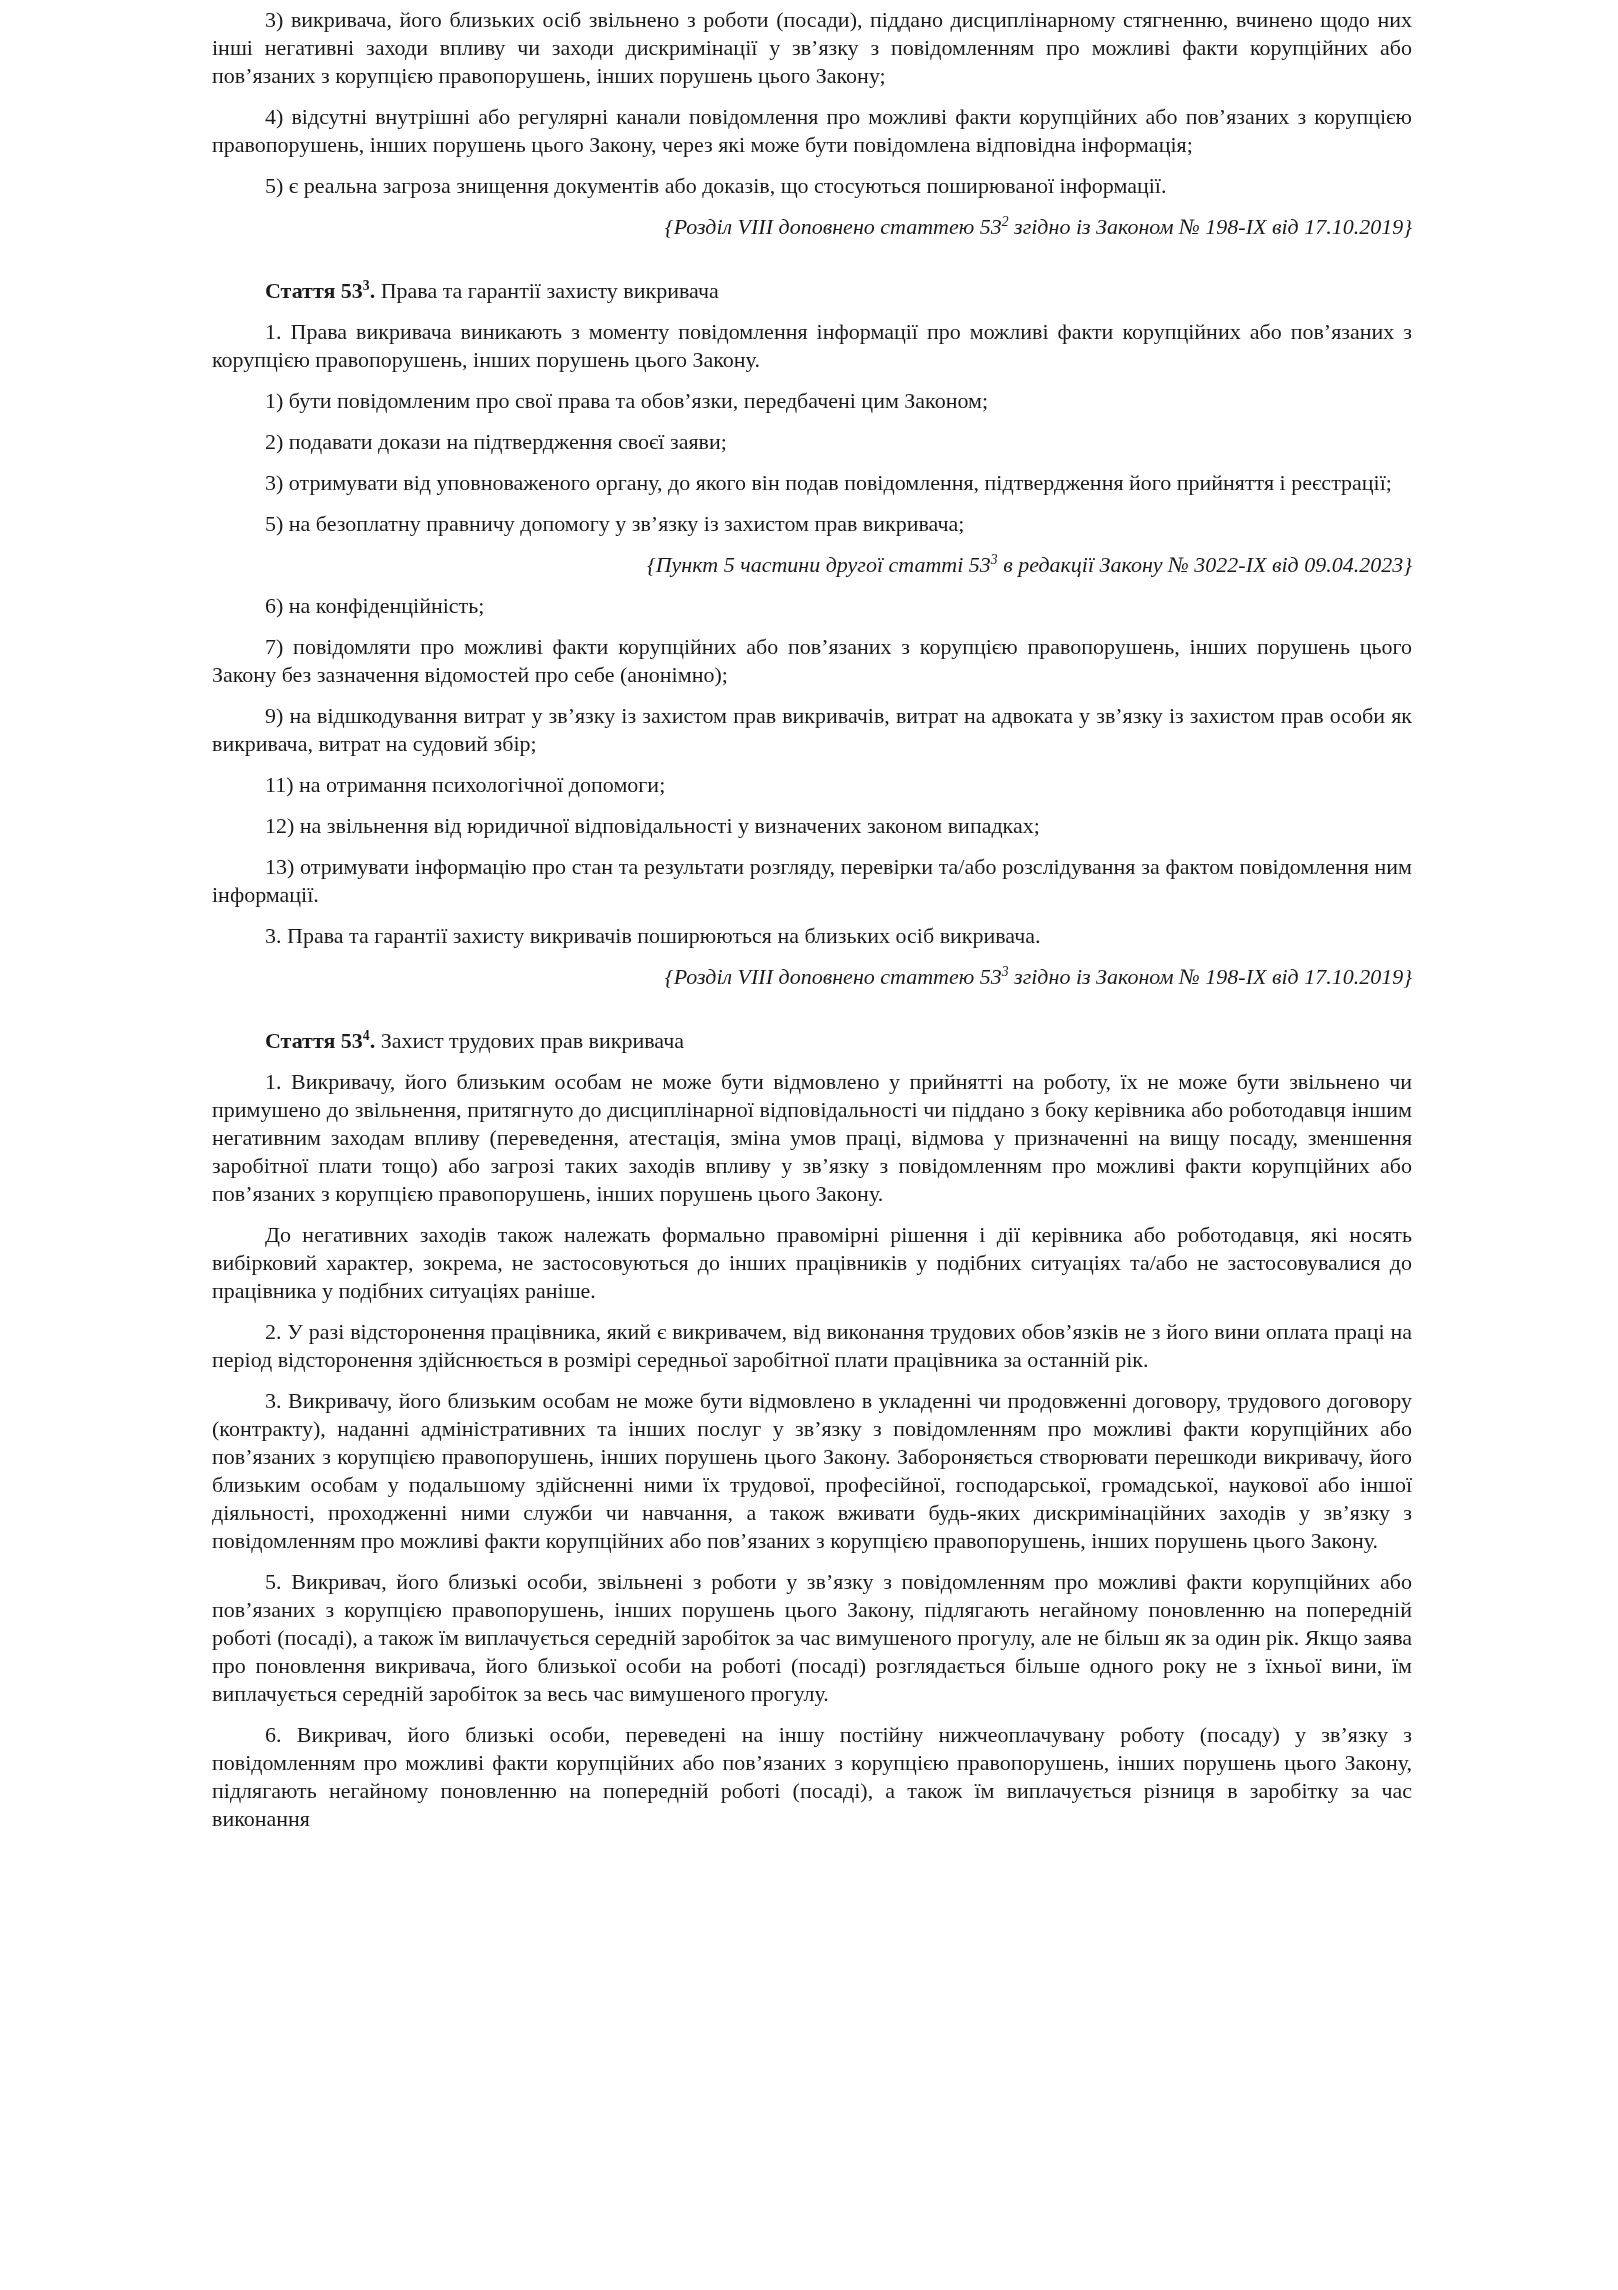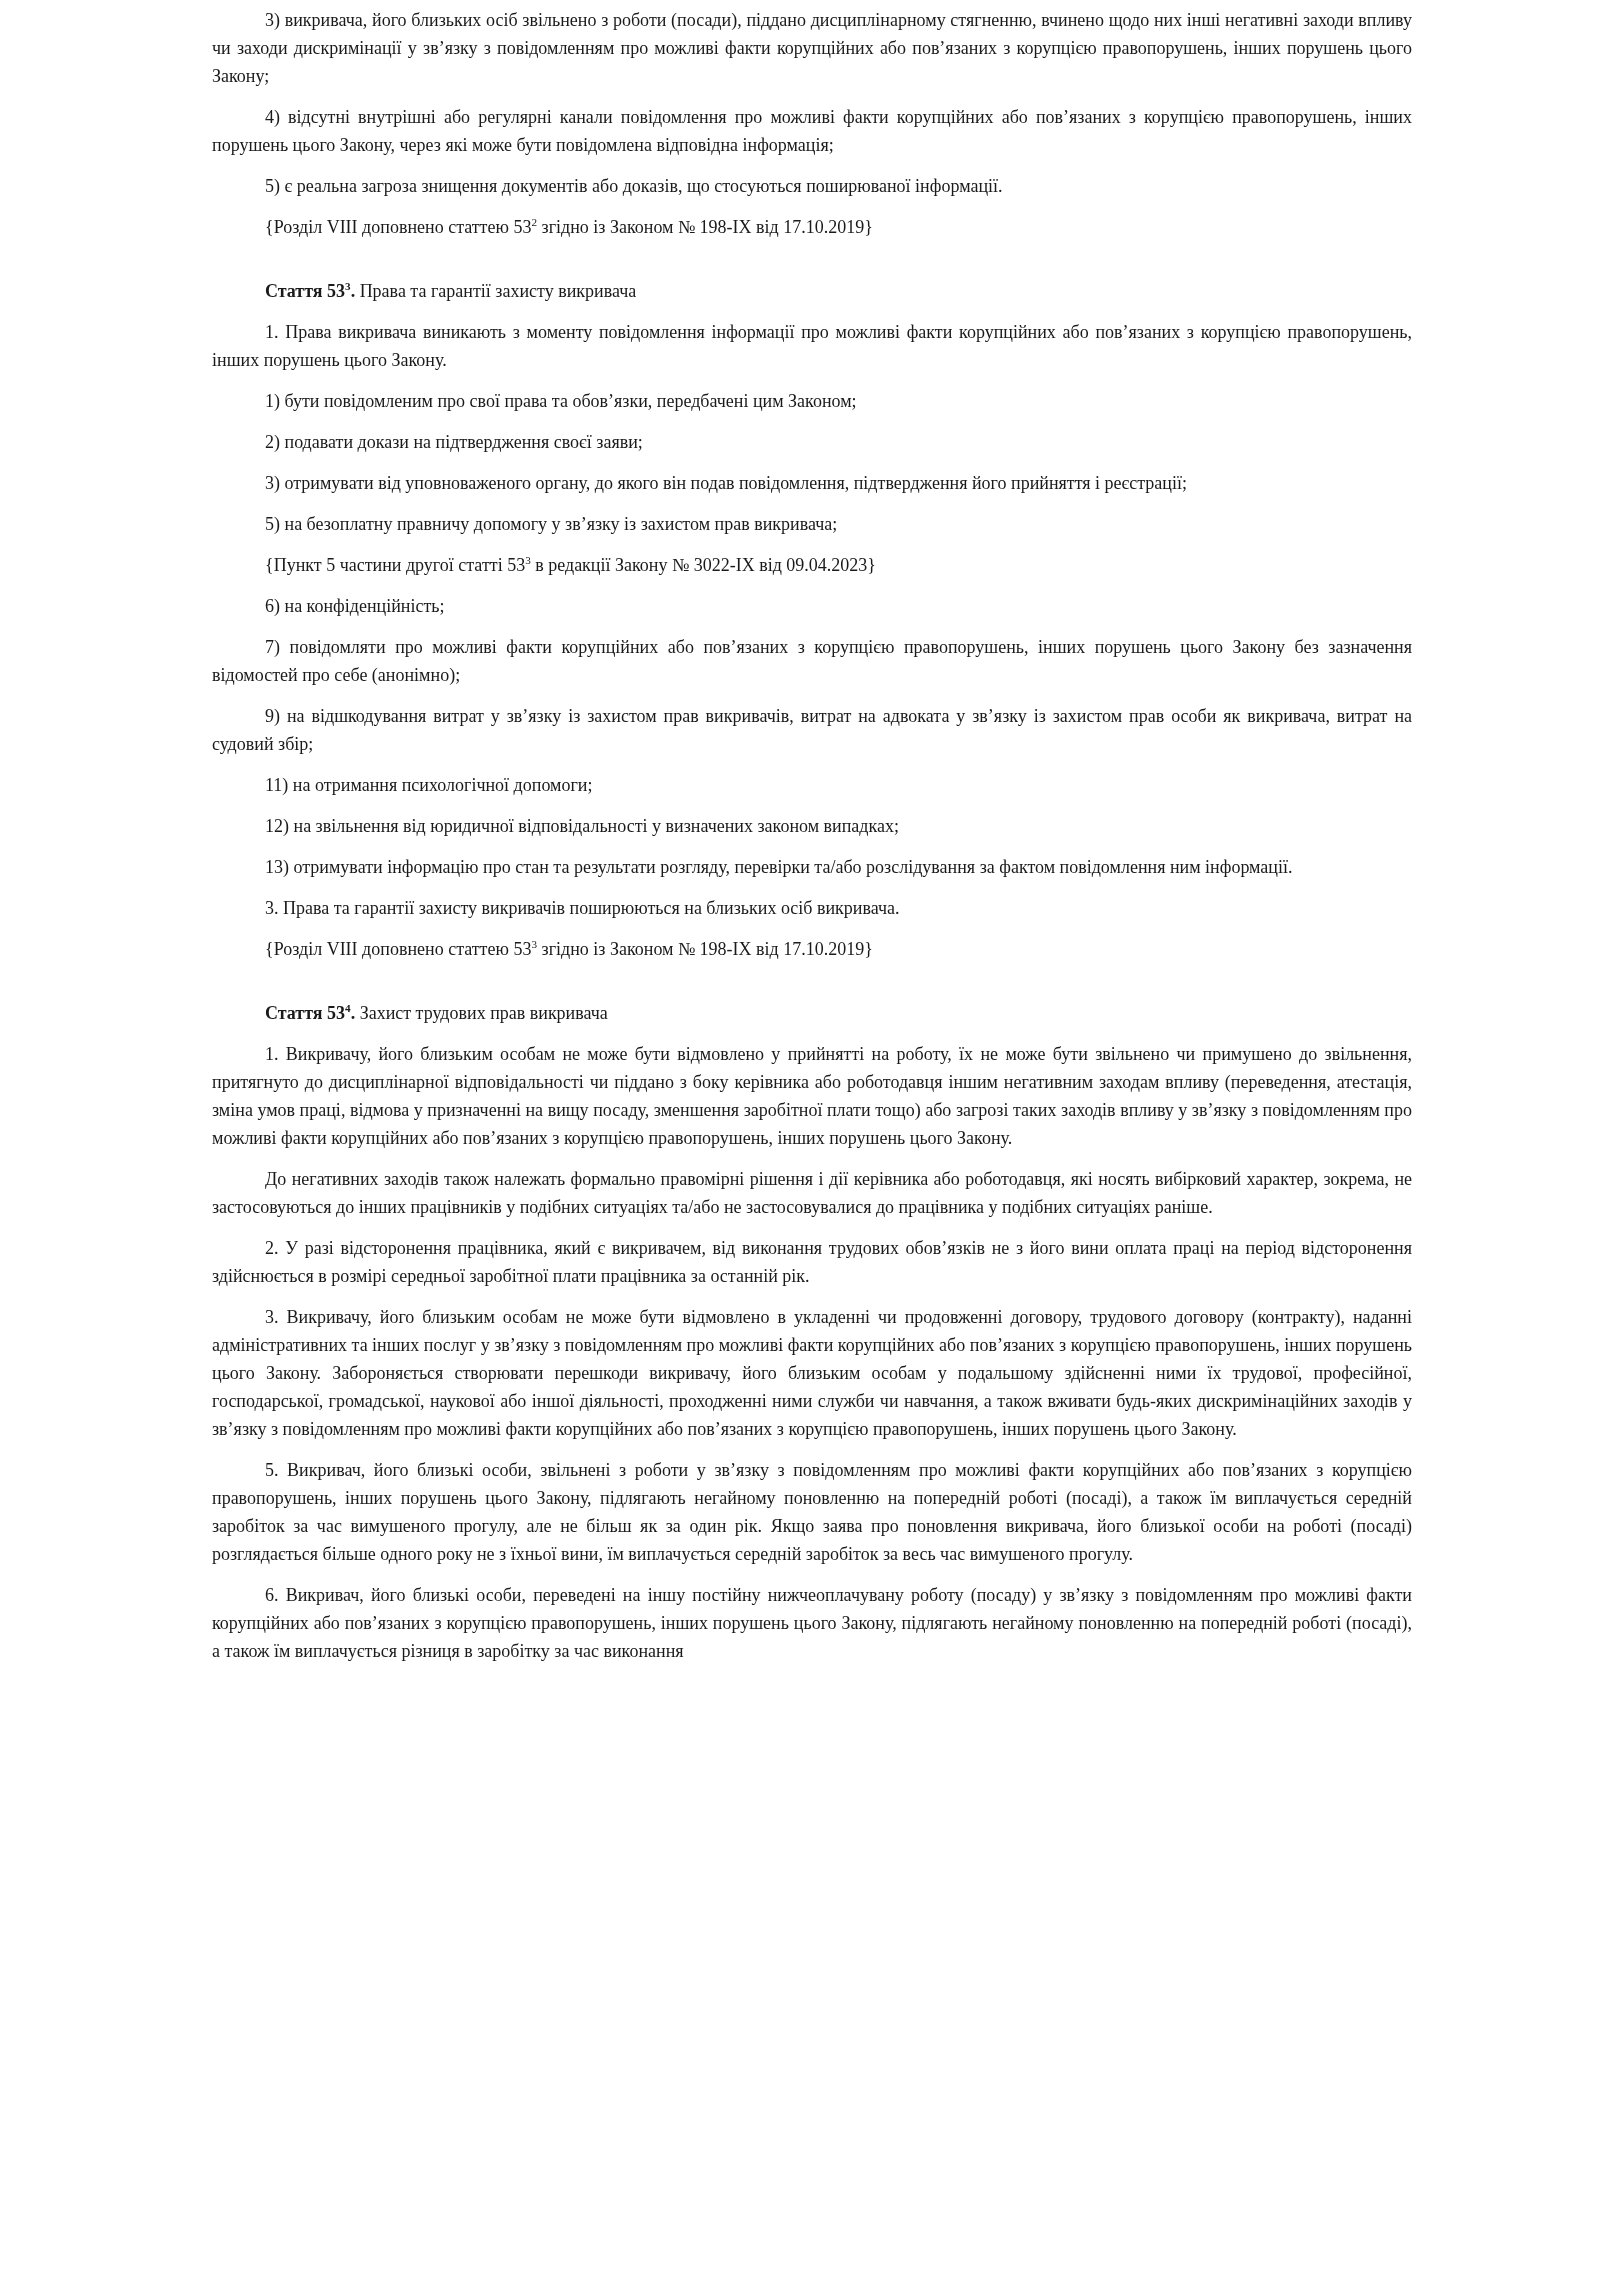--- a/index.html
+++ b/index.html
@@ -11,27 +11,28 @@
     width: 1619px;
     min-height: 2291px;
     box-sizing: border-box;
     background: #ffffff;
     padding: 5.5px 207px 28px 212px;
     font-family: "Liberation Serif", "DejaVu Serif", serif;
     color: #1a1a1a;
   }
   .content p {
     margin: 0 0 13px 0;
-    font-size: 18px;
+    font-size: 22px;
     line-height: 28px;
     text-indent: 53px;
   }
   p.body { text-align: justify; }
   p.note {
-    text-align: left;
+    font-style: italic;
+    text-align: right;
   }
   p.heading { text-align: left; margin-top: 36px; }
   .b { font-weight: bold; }
   sup {
     font-size: 0.62em;
     line-height: 0;
     position: relative;
     top: 0.05em;
     vertical-align: super;
   }

